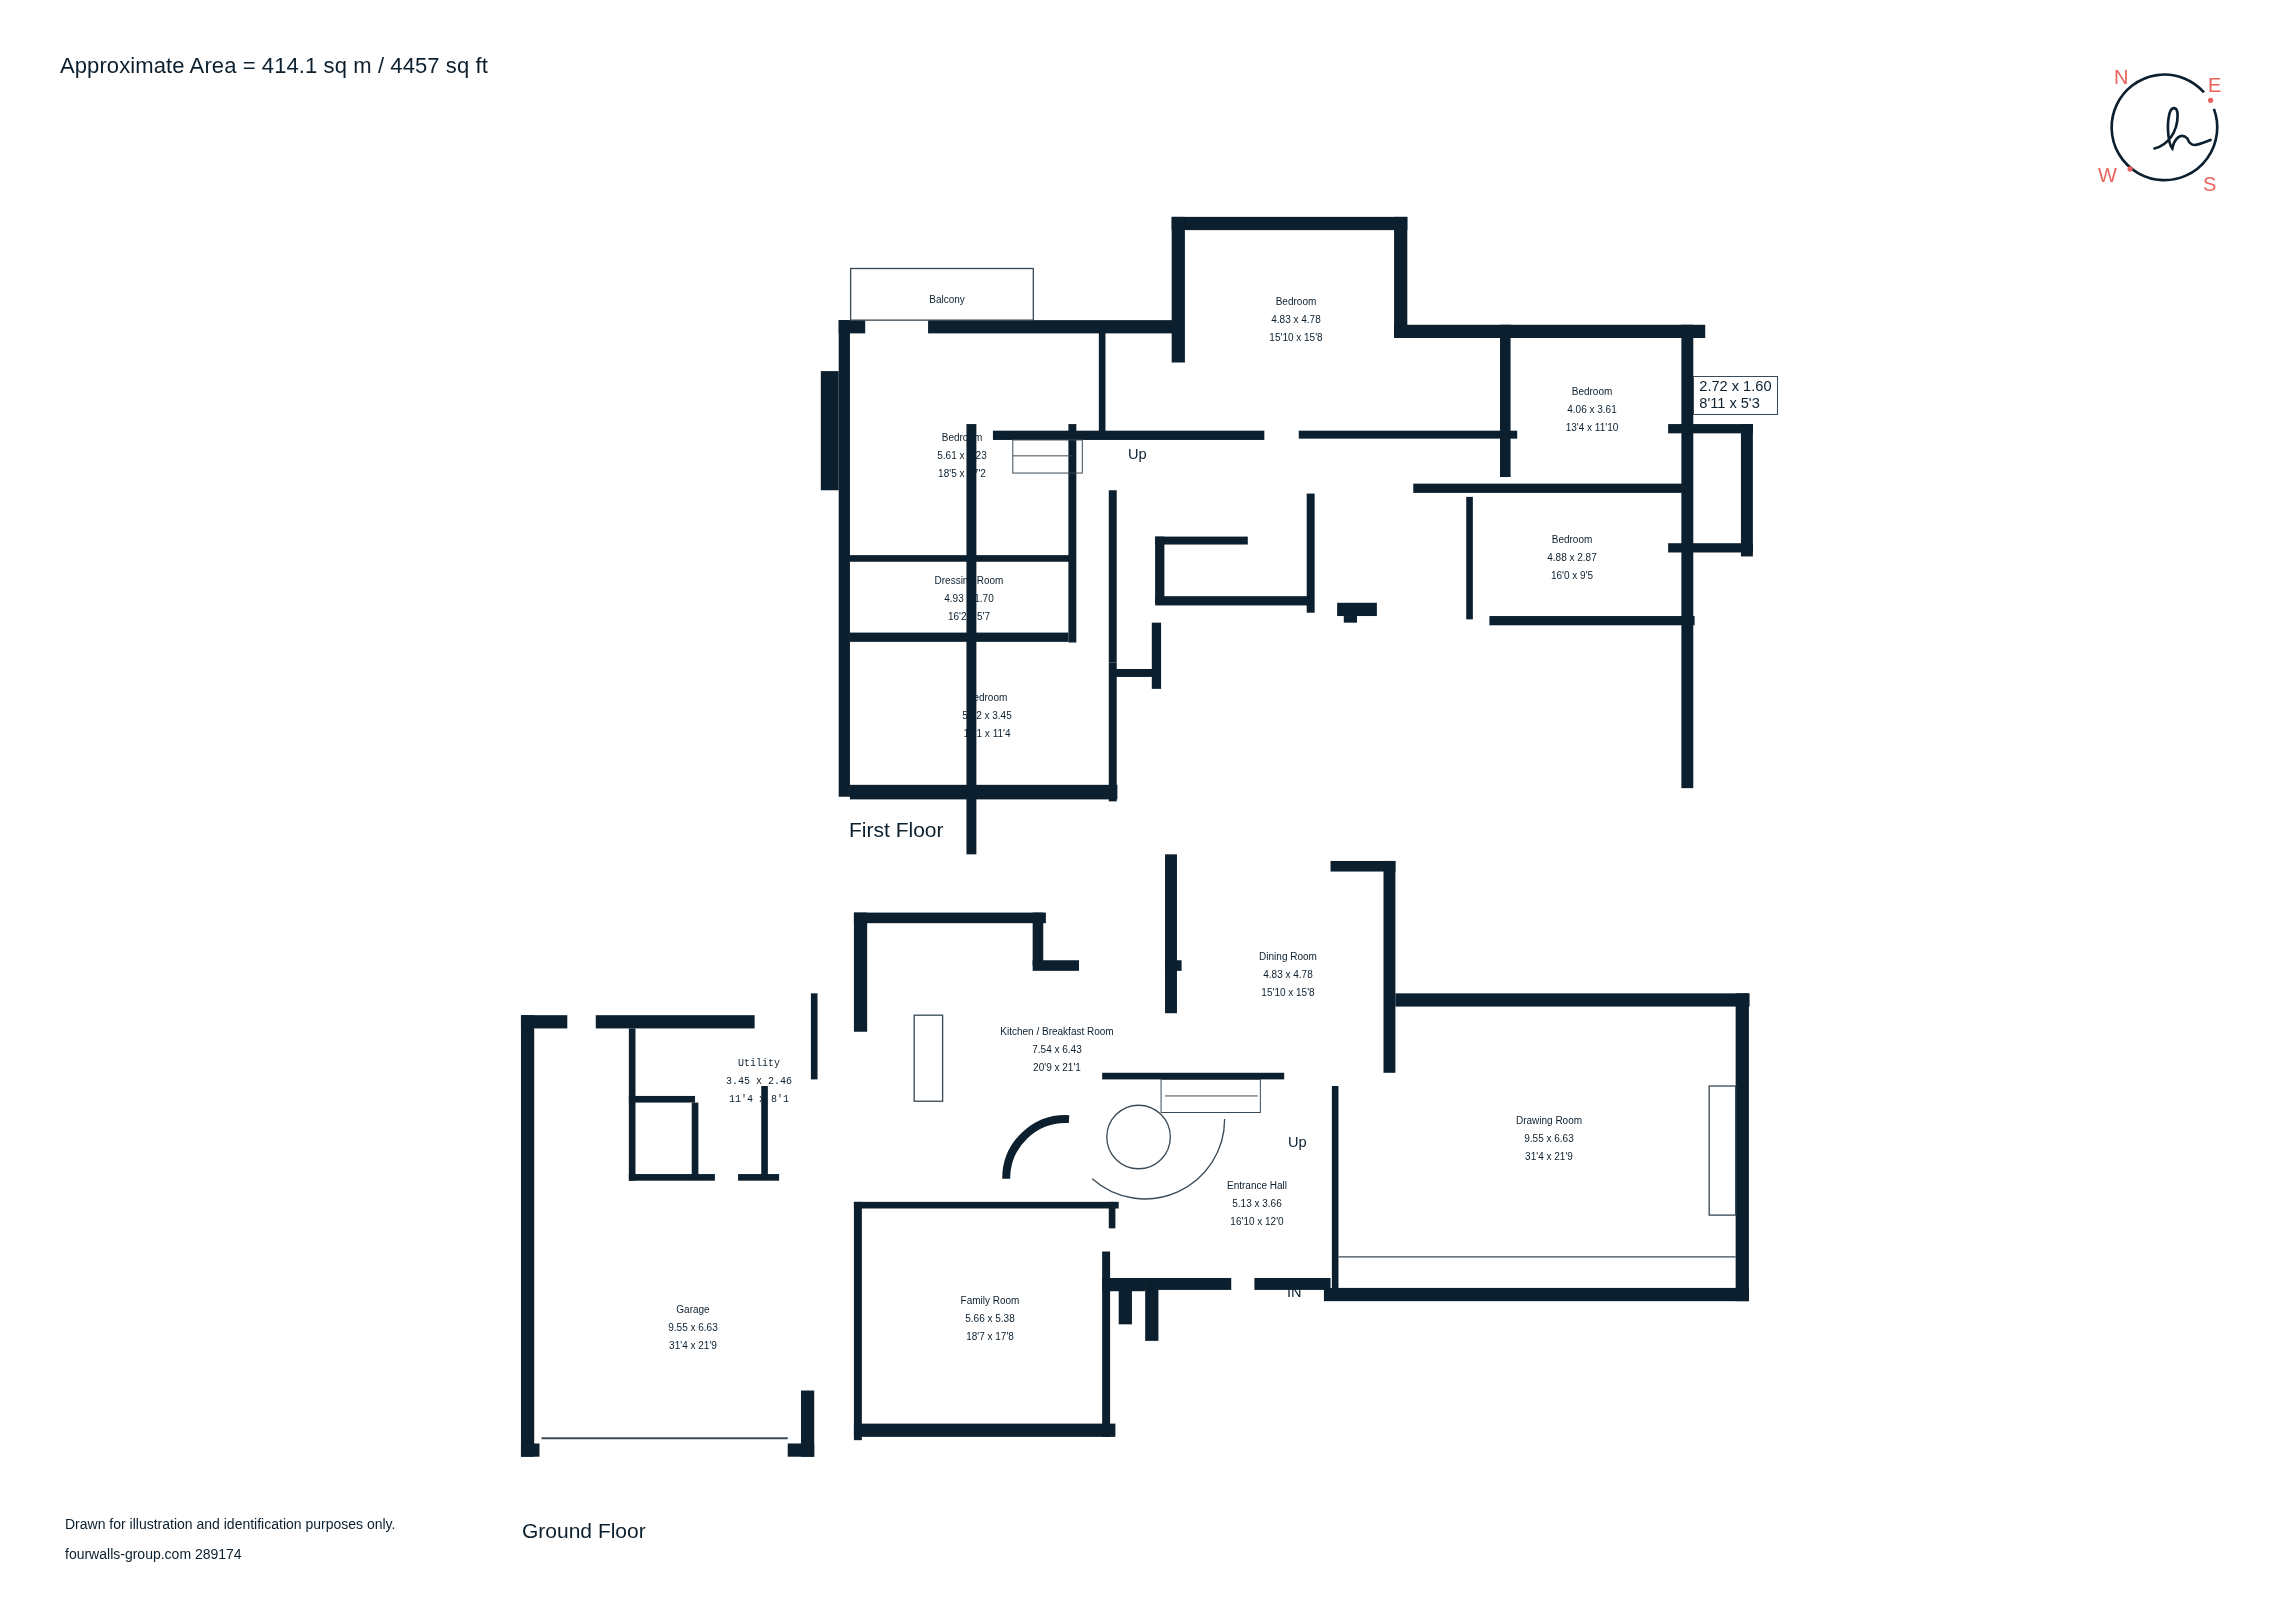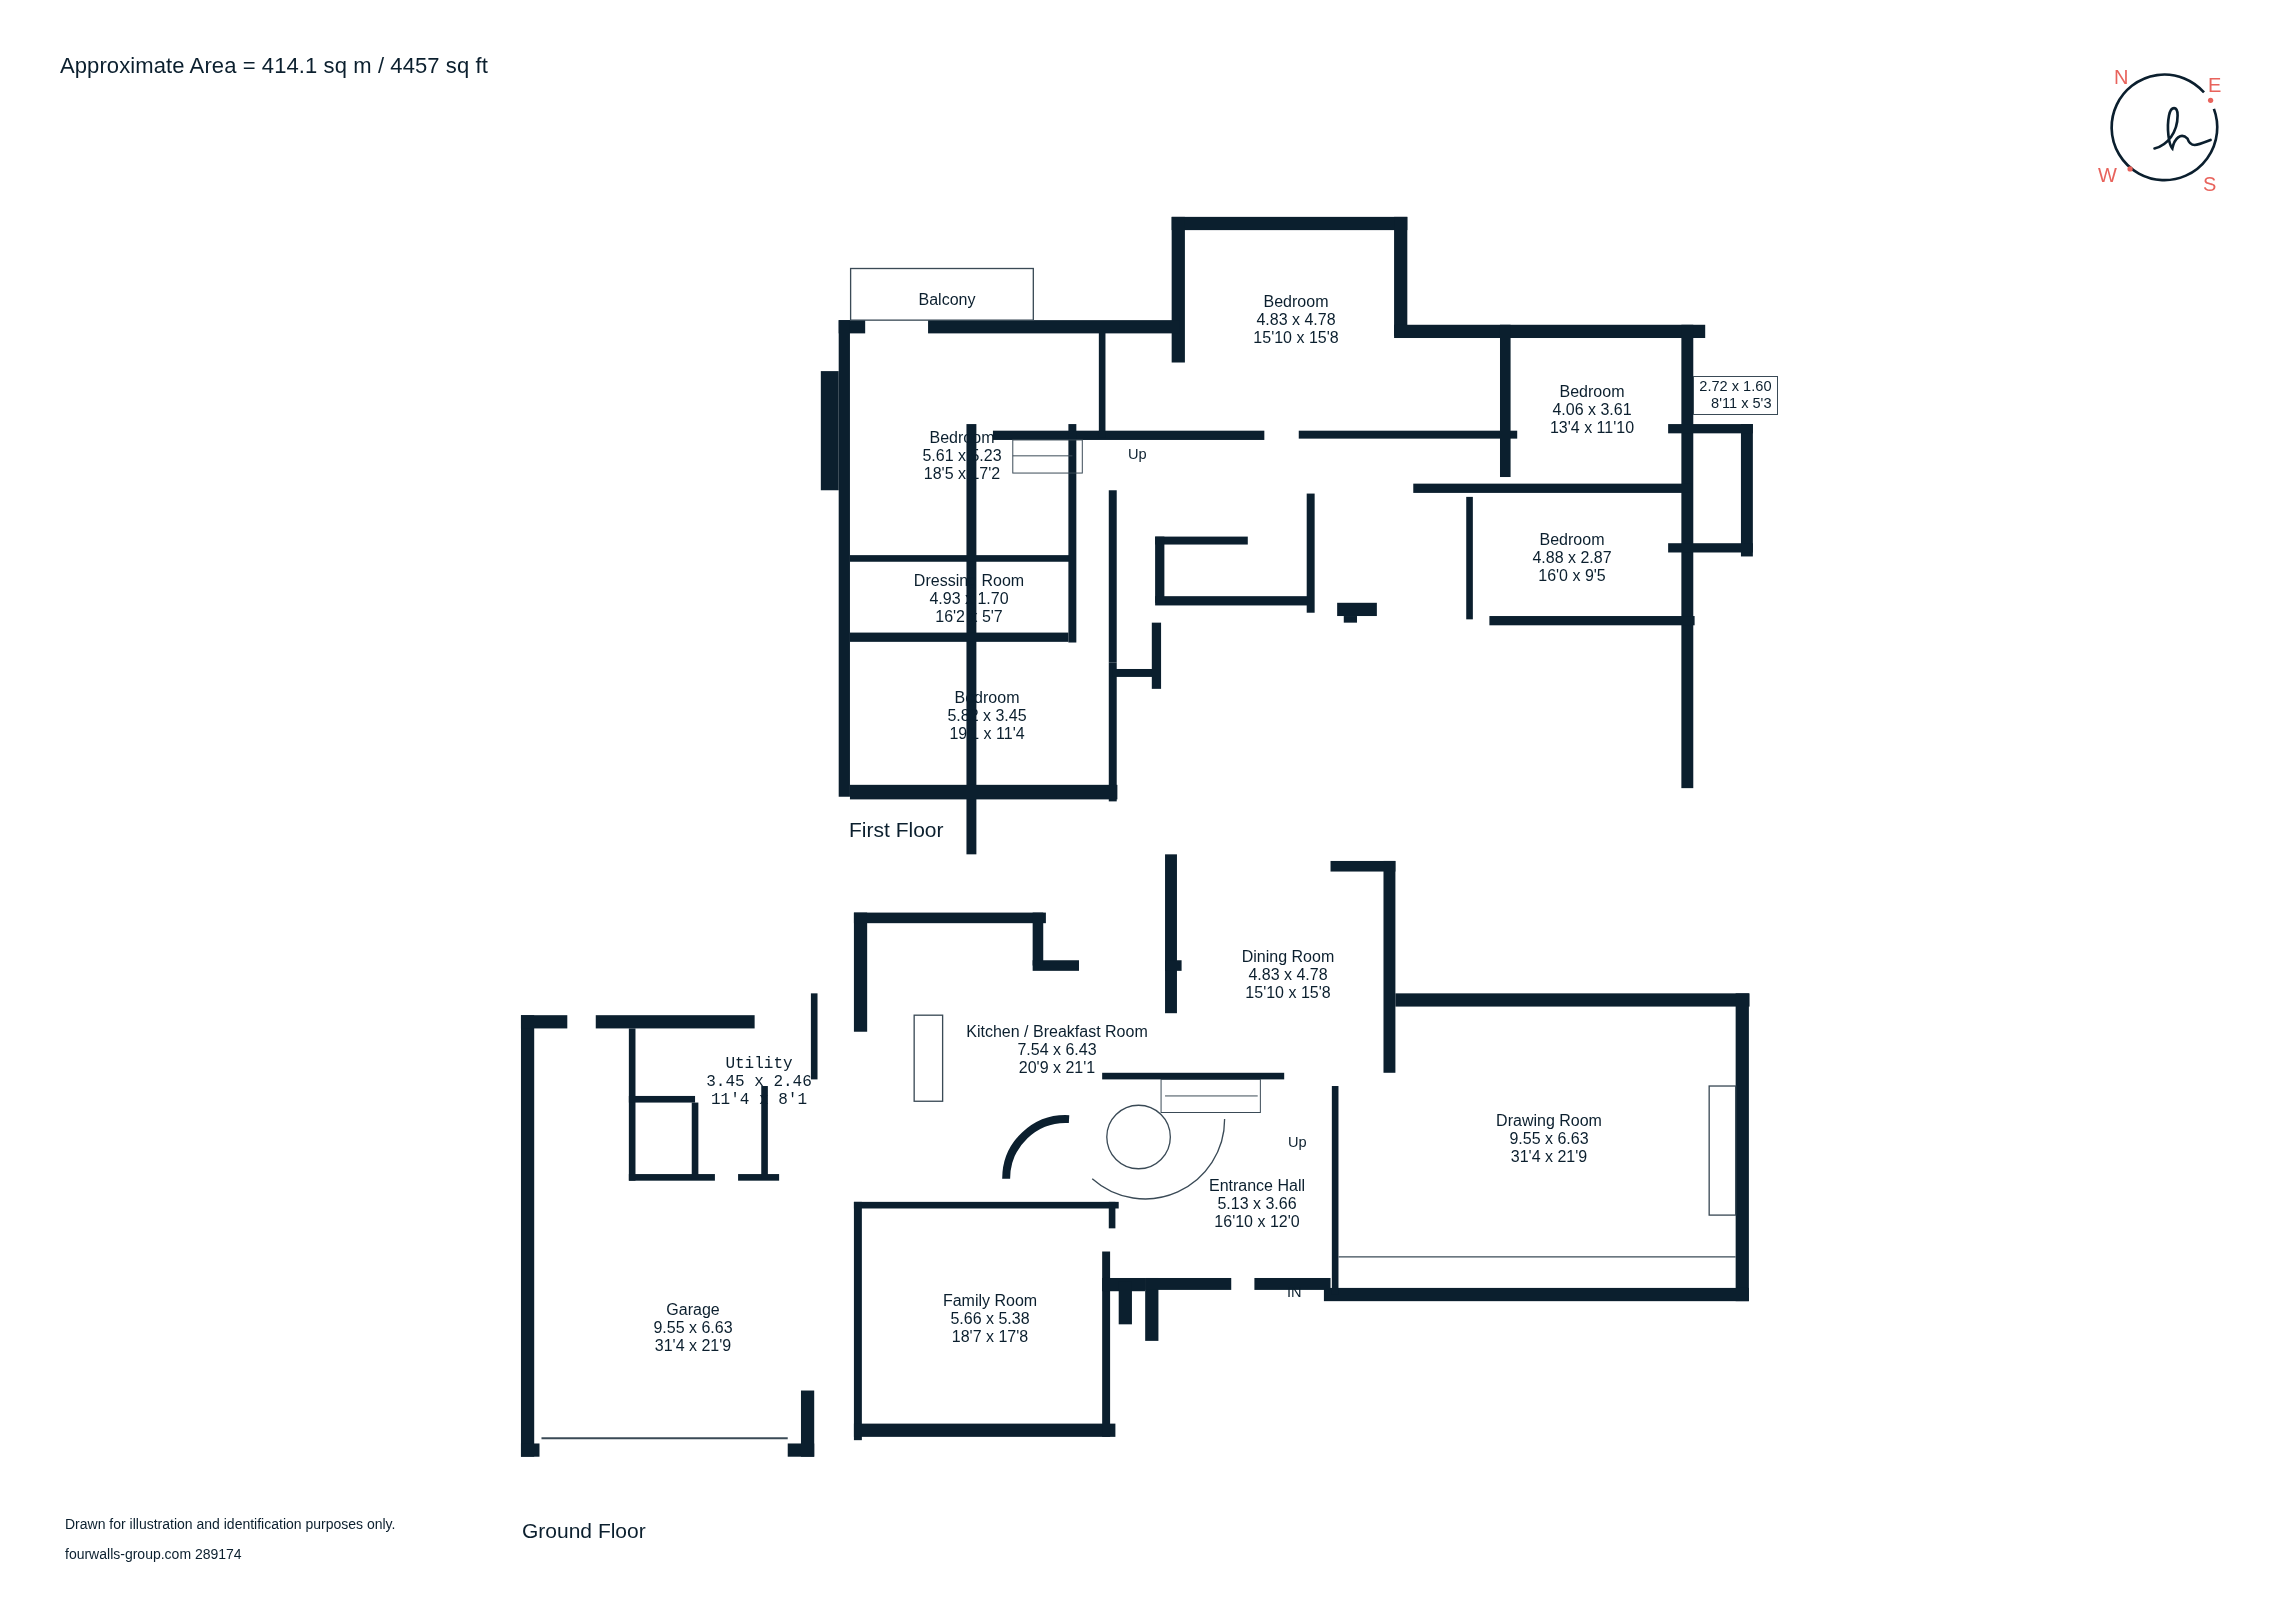--- a/index.html
+++ b/index.html
@@ -2,25 +2,25 @@
 <html style="font-size:10.6px"><head>
 <meta charset="utf-8">
 <style>
   html, body { margin: 0; padding: 0; background: #ffffff; }
   body { width: 2295px; height: 1616px; position: relative; overflow: hidden;
          font-family: "Liberation Sans", "DejaVu Sans", sans-serif; color: #0b1f2e; }
   .abs { position: absolute; }
   .header-area { left: 60px; top: 53px; font-size: 22px; letter-spacing: 0.1px; }
   .floor-label { font-size: 21px; }
   .footer-line { font-size: 14px; left: 65px; }
-  .room-label { position: absolute; text-align: center; font-size: 16px; line-height: 18px;
+  .room-label { position: absolute; text-align: center; font-size: 10px; line-height: 18px;
                 transform: translateX(-50%); white-space: nowrap; color: #0b1f2e; }
   .room-label span { display: block; }
   .callout { position: absolute; border: 1.3px solid #3a4a56; background: #fff; padding: 1.3px 5.3px;
-             font-size: 14.6px; line-height: 17px; text-align: right; }
+             font-size: 14.6px; line-height: 17px; text-align: left; }
   .small { position: absolute; font-size: 14.6px; }
   svg.plan { position: absolute; left: 0; top: 0; }
   .logo { position: absolute; left: 2105px; top: 66px; width: 132px; height: 132px; }
   .compass-letter { position: absolute; font-size: 20px; color: #e8635c; }
 </style>
 </head>
 <body>
 
 <div class="abs header-area">Approximate Area = 414.1 sq m / 4457 sq ft</div>
 

